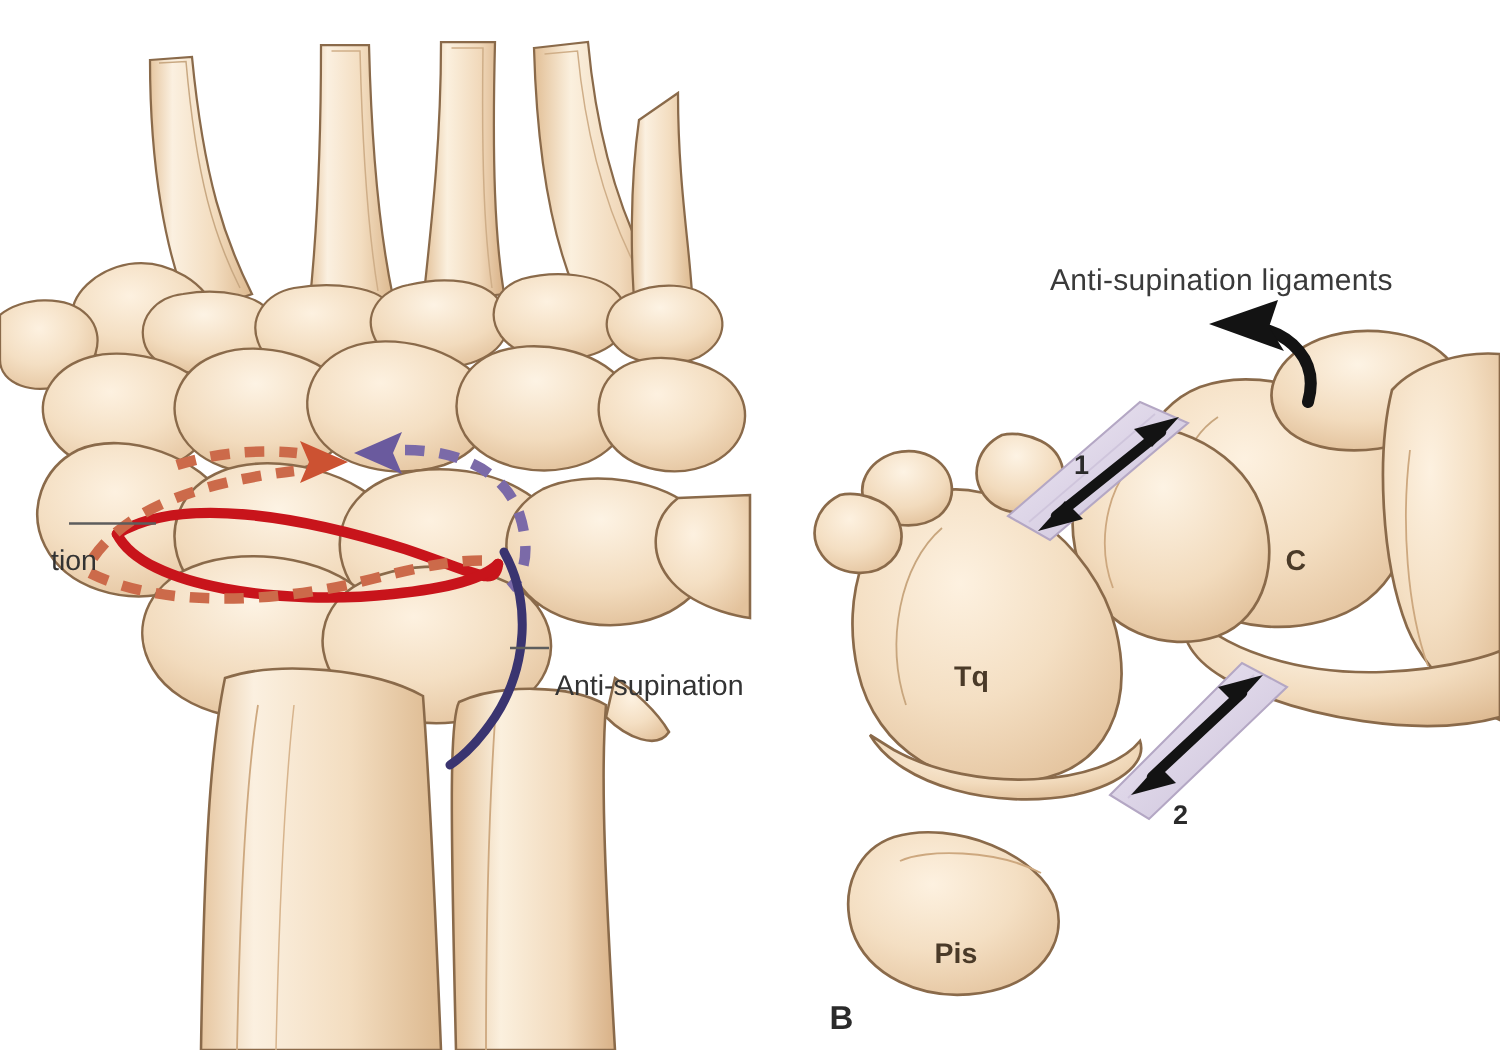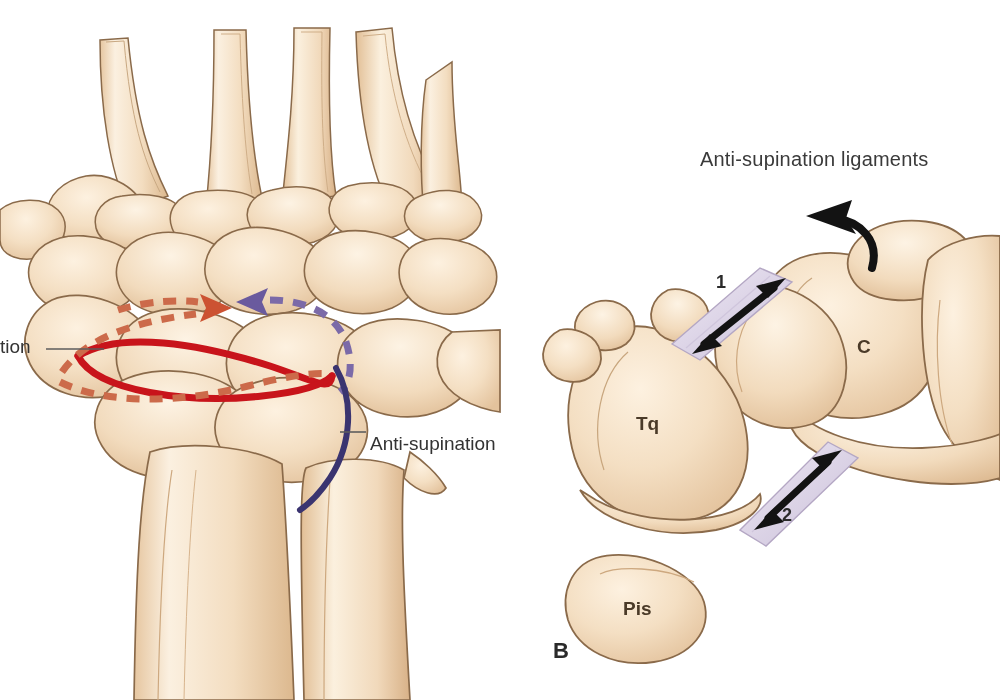--- a/index.html
+++ b/index.html
@@ -23,20 +23,21 @@
     top: 0;
     width: 1000px;
     height: 700px;
   }
   .lbl {
     position: absolute;
     color: #2b2b2b;
     font-family: "Liberation Sans", sans-serif;
     white-space: nowrap;
     user-select: none;
+    margin-top: 28px;
   }
   .lbl-title {
     font-size: 20px;
     color: #3a3a3a;
     letter-spacing: 0.2px;
   }
   .lbl-callout {
     font-size: 19px;
     color: #333333;
   }
@@ -228,23 +229,23 @@
         <line x1="768" y1="518" x2="828" y2="462"></line>
       </g>
       <path d="M842 450 L812 458 L824 470 Z" fill="#131313"></path>
       <path d="M754 530 L784 522 L772 510 Z" fill="#131313"></path>
 
       <path d="M872 268 C880 240 860 222 836 218" fill="none" stroke="#131313" stroke-width="8" stroke-linecap="round"></path>
       <path d="M806 216 L852 200 L846 218 L856 234 Z" fill="#131313"></path>
     </g>
   </svg>
 
-  <div class="lbl lbl-callout" style="left:0px; top:336px;">tion</div>
-
-  <div class="lbl lbl-callout" style="left:370px; top:433px;text-align:center;">Anti-supination</div>
+  <div class="lbl lbl-callout" style="left:0px; top:336px;padding-left:34px;">tion</div>
+
+  <div class="lbl lbl-callout" style="left:370px; top:419px;text-align:center;">Anti-supination</div>
 
   <div class="lbl lbl-title" style="left:700px; top:148px;">Anti-supination ligaments</div>
 
   <div class="lbl lbl-bone" style="left:636px; top:413px;">Tq</div>
 
   <div class="lbl lbl-bone" style="left:857px; top:336px;">C</div>
 
   <div class="lbl lbl-bone" style="left:623px; top:598px;text-align:right;">Pis</div>
 
   <div class="lbl lbl-num" style="left:716px; top:272px;">1</div>

